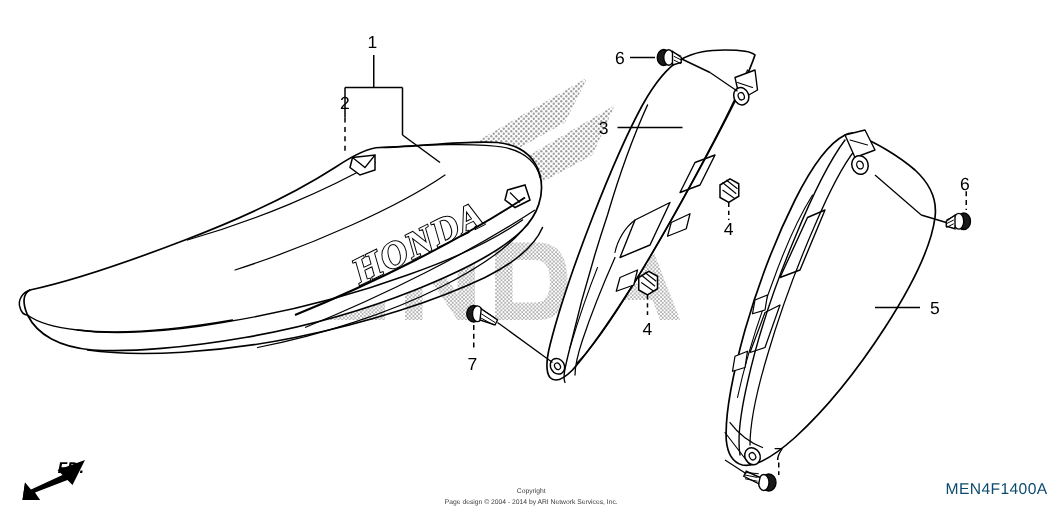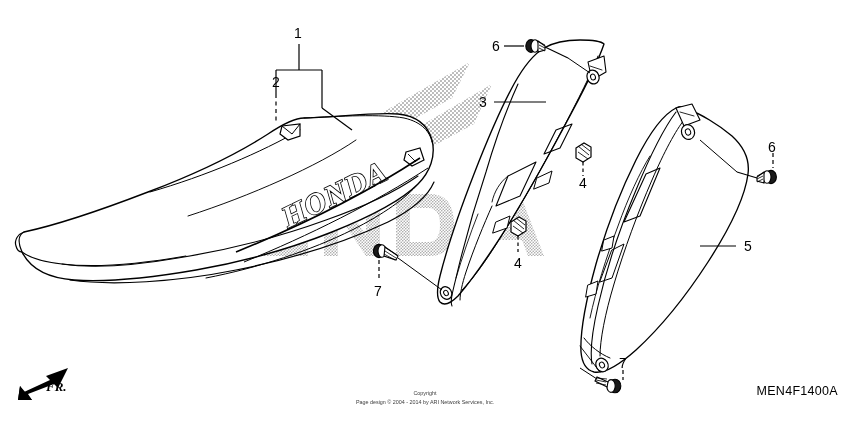--- a/index.html
+++ b/index.html
@@ -33,45 +33,44 @@
     line-height: 1;
     white-space: nowrap;
   }
   .partnum {
     position: absolute;
     right: 12px;
     bottom: 26px;
     font-family: "Liberation Sans", sans-serif;
     font-size: 12.5px;
     letter-spacing: 0.3px;
-    color: #000000;
+    color: #0c4a6e;
     white-space: nowrap;
   }
   .copyright {
     position: absolute;
     left: 0;
     right: 0;
     bottom: 18px;
     text-align: center;
     font-family: "Liberation Sans", sans-serif;
     font-size: 5.4px;
     color: #3d3d3d;
     line-height: 1.55;
     white-space: nowrap;
   }
   .fr-label {
     position: absolute;
     left: 46px;
     top: 367px;
-    font-family: Liberation Serif, serif;
+    font-family: Liberation Mono, monospace;
     font-size: 13px;
     font-weight: 700;
     font-style: italic;
     color: #000;
-    margin-top: 12px;
   }
 </style>
 </head>
 <body>
 
 <div id="sheet">
 
   <svg id="artwork" viewBox="0 0 850 424">
     <defs>
       <pattern id="halftone" width="4" height="4" patternUnits="userSpaceOnUse">

